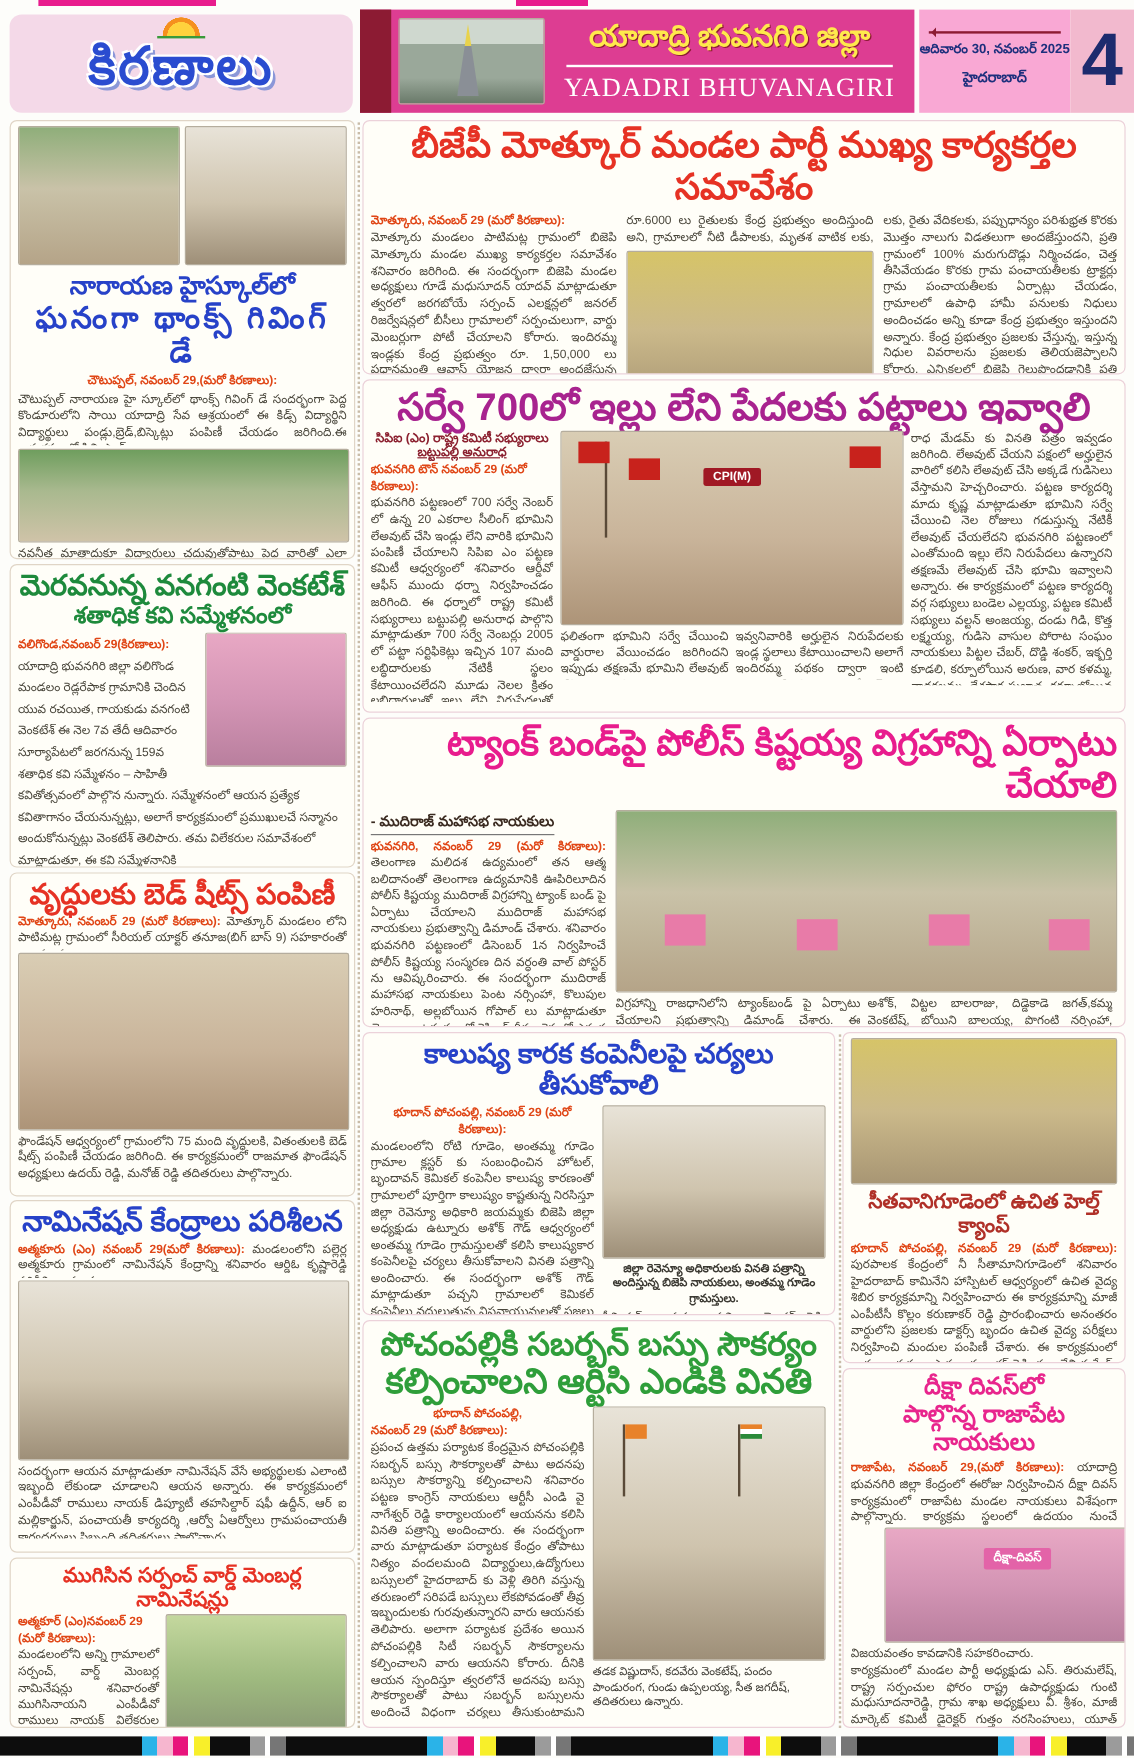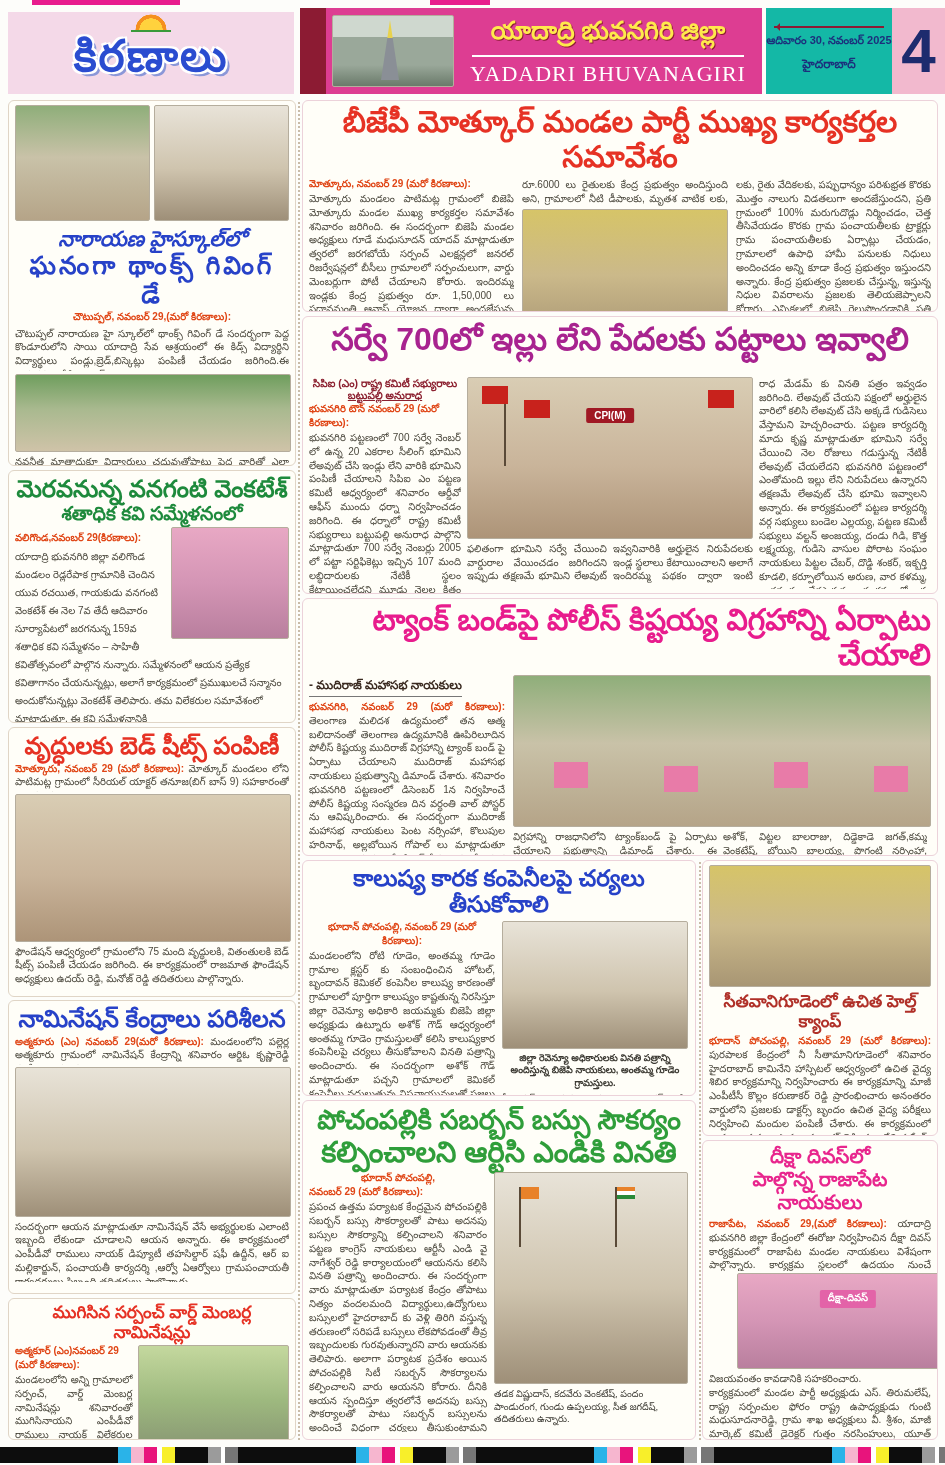--- a/index.html
+++ b/index.html
@@ -1,34 +1,34 @@
 <!DOCTYPE html>
 <html lang="te"><head>
 <meta charset="utf-8">
 <style>
   html,body{margin:0;padding:0;background:#ffffff;}
   .page{position:relative;width:945px;height:1465px;background:#fdfdfa;font-family:"Liberation Sans","DejaVu Sans",sans-serif;overflow:hidden;}
   
   .regmark{position:absolute;height:5px;background:#e81c8d;top:0;}
   
   .masthead{position:absolute;left:8px;top:8px;width:929px;height:86px;}
-  .logo-box{position:absolute;left:0;top:4px;width:286px;height:82px;background:#f4d9e8;border-radius:0;text-align:center;}
+  .logo-box{position:absolute;left:0;top:4px;width:286px;height:82px;background:#f4d9e8;border-radius:10px;text-align:center;}
   .sun-icon{position:relative;margin:2px auto 0;width:40px;height:16px;background:radial-gradient(circle at 50% 100%,#ffd23d 0 45%,#f5901e 46% 60%,transparent 61%);border-bottom:2px solid #3a9a3a;}
   .logo-text{font-size:44px;font-weight:bold;color:#2a4cd0;line-height:1.1;letter-spacing:2px;
      text-shadow:-2px -2px 0 #fff,2px -2px 0 #fff,-2px 2px 0 #fff,2px 2px 0 #fff,4px 4px 0 #8b97d8;}
   .center-box{position:absolute;left:292px;top:0;width:462px;height:86px;background:#dd3d92;display:flex;align-items:center;}
   .maroon-strip{width:26px;height:86px;background:#8c1b33;flex:none;}
   .temple-photo{flex:none;width:122px;height:72px;margin-left:6px;border:3px solid #fff;background:
      linear-gradient(180deg,#cfd8cf 0 30%,#9aa89a 30% 70%,#6a7a6a 100%);position:relative;}
   .temple-photo:before{content:"";position:absolute;left:42px;top:4px;width:30px;height:60px;background:linear-gradient(180deg,#e8d24c 0 30%,#8a8f96 30% 100%);clip-path:polygon(50% 0,80% 100%,20% 100%);}
   .banner-titles{flex:1;text-align:center;color:#fff;}
   .banner-te{font-size:25px;font-weight:bold;color:#ffe94c;text-shadow:1px 1px 0 #8c1b33;}
   .banner-rule{height:2px;background:#fff;margin:4px 18px;}
   .banner-en{font-family:"Liberation Serif","DejaVu Serif",serif;font-size:22px;letter-spacing:1px;color:#fff;}
-  .date-box{position:absolute;left:758px;top:0;width:126px;height:86px;background:#14b8a6;color:#1c2f7c;text-align:center;font-weight:bold;}
+  .date-box{position:absolute;left:758px;top:0;width:126px;height:86px;background:#f9a8d4;color:#1c2f7c;text-align:center;font-weight:bold;}
   .arrow-line{margin:18px 8px 6px;height:2px;background:#8c1b33;position:relative;}
   .arrow-line:before{content:"";position:absolute;left:-2px;top:-3px;border:4px solid transparent;border-right-color:#8c1b33;}
   .date-line{font-size:11px;}
   .city-line{font-size:12px;margin-top:8px;}
   .pagenum-box{position:absolute;left:884px;top:0;width:53px;height:86px;background:#f2b9ce;color:#1d2b6e;font-size:62px;font-weight:bold;text-align:center;line-height:86px;}
   
   .art{position:absolute;border:1px solid #e0d5c6;border-radius:6px;background:#fffef8;overflow:hidden;padding:4px 6px;box-sizing:border-box;}
   .art.pinkline{border-color:#ecd2da;}
   .hl{font-weight:bold;text-align:center;line-height:1.15;}
   .dl{font-weight:bold;color:#e04616;font-size:10px;}
@@ -82,21 +82,21 @@
   </header>
 
   <div class="vsep" style="left:298px;top:102px;height:1338px;"></div>
   <div class="vsep" style="left:699px;top:862px;height:578px;"></div>
 
   <section class="art" style="left:8px;top:100px;width:288px;height:366px;">
     <div style="display:flex;gap:4px;">
       <div class="ph ph-outdoor" style="width:137px;height:116px;"></div>
       <div class="ph ph-indoor" style="width:137px;height:116px;"></div>
     </div>
-    <div class="hl" style="color:#2742c8;font-size:21px;margin-top:6px;font-style:italic;">నారాయణ హైస్కూల్‌లో</div>
+    <div class="hl" style="color:#2742c8;font-size:21px;margin-top:6px;">నారాయణ హైస్కూల్‌లో</div>
     <div class="hl" style="color:#2742c8;font-size:25px;letter-spacing:3px;">ఘనంగా థాంక్స్ గివింగ్ డే</div>
     <div class="dl" style="text-align:center;margin:2px 0;">చౌటుప్పల్, నవంబర్ 29,(మరో కిరణాలు):</div>
     <div class="body" style="height:44px;overflow:hidden;">చౌటుప్పల్ నారాయణ హై స్కూల్‌లో థాంక్స్ గివింగ్ డే సందర్భంగా పెద్ద కొండూరులోని సాయి యాదాద్రి సేవ ఆశ్రయంలో ఈ కిడ్స్ విద్యార్థిని విద్యార్థులు పండ్లు,బ్రెడ్,బిస్కెట్లు పంపిణీ చేయడం జరిగింది.ఈ కార్యక్రమంలో ప్రిన్సిపాల్</div>
     <div class="ph ph-green" style="width:276px;height:78px;margin-top:3px;"></div>
     <div class="body" style="margin-top:3px;height:52px;overflow:hidden;">నవనీత మాత్రాదుకూ విద్యార్థులు చదువుతోపాటు పెద్ద వారితో ఎలా ఉండాలి సమాజంలో ఎలా మెలగాలి దేశం పట్ల భక్తి భావంతో ఉండాలని ప్రతి ఒక్కరు దినస్పృహతో ఉండాలని ఇది అలవాటు చేసుకోవాలని కోరడం జరిగింది.ఈ కార్యక్రమంలో ఏవో బాతాకాలు వెంకటేశం,ఈ కిడ్స్ టీచర్స్ మాధవి,షాహిరా,శివ,అంజలి శర్మ,నవీన్,నితీష్ తదితరులు పాల్గొన్నారు.</div>
   </section>
 
   <section class="art" style="left:8px;top:470px;width:288px;height:253px;">
     <div class="hl" style="color:#1e8a3c;font-size:24px;">మెరవనున్న వనగంటి వెంకటేశ్</div>
     <div class="hl" style="color:#1e8a3c;font-size:19px;">శతాధిక కవి సమ్మేళనంలో</div>
@@ -151,21 +151,21 @@
         <div class="ph ph-yellowwall" style="width:206px;height:132px;margin-top:3px;"></div>
       </div>
       <div style="width:196px;">
         <div class="body" style="height:166px;overflow:hidden;">లకు, రైతు వేదికలకు, పప్పుధాన్యం పరిశుభ్రత కొరకు మొత్తం నాలుగు విడతలుగా అందజేస్తుందని, ప్రతి గ్రామంలో 100% మరుగుదొడ్లు నిర్మించడం, చెత్త తీసివేయడం కొరకు గ్రామ పంచాయతీలకు ట్రాక్టర్లు గ్రామ పంచాయతీలకు ఏర్పాట్లు చేయడం, గ్రామాలలో ఉపాధి హామీ పనులకు నిధులు అందించడం అన్ని కూడా కేంద్ర ప్రభుత్వం ఇస్తుందని అన్నారు. కేంద్ర ప్రభుత్వం ప్రజలకు చేస్తున్న, ఇస్తున్న నిధుల వివరాలను ప్రజలకు తెలియజెప్పాలని కోరారు. ఎన్నికలలో బిజెపి గెలుపొందడానికి ప్రతి కార్యకర్త సైనికుల వలె పోరాడాలని పిలుపునిచ్చారు. ఈ కార్యక్రమంలో మండల ఉపాధ్యక్షులు గుంటి నరేష్, నార్సింగ్, మహేష్, బండ నర్సిరెడ్డి, అల్లబోయిన అంజనేయులు, బత్తిని నరేష్, నల్ల పోగుల వెంకన్న, బండ నరసింహ, నాయిని ఉపేందర్ తదితరులు పాల్గొన్నారు.</div>
       </div>
     </div>
   </section>
 
   <section class="art pinkline" style="left:302px;top:316px;width:636px;height:278px;">
     <div class="hl" style="color:#a8238f;font-size:32px;">సర్వే 700లో ఇల్లు లేని పేదలకు పట్టాలు ఇవ్వాలి</div>
-    <div style="display:flex;gap:6px;margin-top:19px;">
+    <div style="display:flex;gap:6px;margin-top:1px;">
       <div style="width:152px;">
         <div class="hl" style="color:#8c2130;font-size:10.5px;">సిపిఐ (ఎం) రాష్ట్ర కమిటీ సభ్యురాలు</div>
         <div class="hl" style="color:#8c2130;font-size:10.5px;text-decoration:underline;margin-bottom:2px;">బట్టుపల్లి అనురాధ</div>
         <div class="dl">భువనగిరి టౌన్ నవంబర్ 29 (మరో కిరణాలు):</div>
         <div class="body" style="height:172px;overflow:hidden;">భువనగిరి పట్టణంలో 700 సర్వే నెంబర్ లో ఉన్న 20 ఎకరాల సీలింగ్ భూమిని లేఅవుట్ చేసి ఇండ్లు లేని వారికి భూమిని పంపిణీ చేయాలని సిపిఐ ఎం పట్టణ కమిటీ ఆధ్వర్యంలో శనివారం ఆర్డీవో ఆఫీస్ ముందు ధర్నా నిర్వహించడం జరిగింది. ఈ ధర్నాలో రాష్ట్ర కమిటీ సభ్యురాలు బట్టుపల్లి అనురాధ పాల్గొని మాట్లాడుతూ 700 సర్వే నెంబర్లు 2005 లో పట్టా సర్టిఫికెట్లు ఇచ్చిన 107 మంది లబ్ధిదారులకు నేటికీ స్థలం కేటాయించలేదని మూడు నెలల క్రితం లబ్ధిదారులతో ఇల్లు లేని నిరుపేదలతో కలిసి గుడిసెలు వేయడం జరిగిందని ఆ సందర్భంగా ఆర్డీవో చర్యలకు పిలిచి భూమిని సర్వే చేయించి నెల రోజులలో పంపిణీ చేయిస్తామని హామీ ఇవ్వడం జరిగిందని అన్నారు. సిపిఎం పోరాట</div>
       </div>
       <div style="width:286px;">
         <div class="ph ph-crowd" style="width:286px;height:162px;">
           <span class="pole" style="left:36px;top:8px;height:80px;"></span>
           <i class="flag" style="left:14px;top:8px;"></i>

